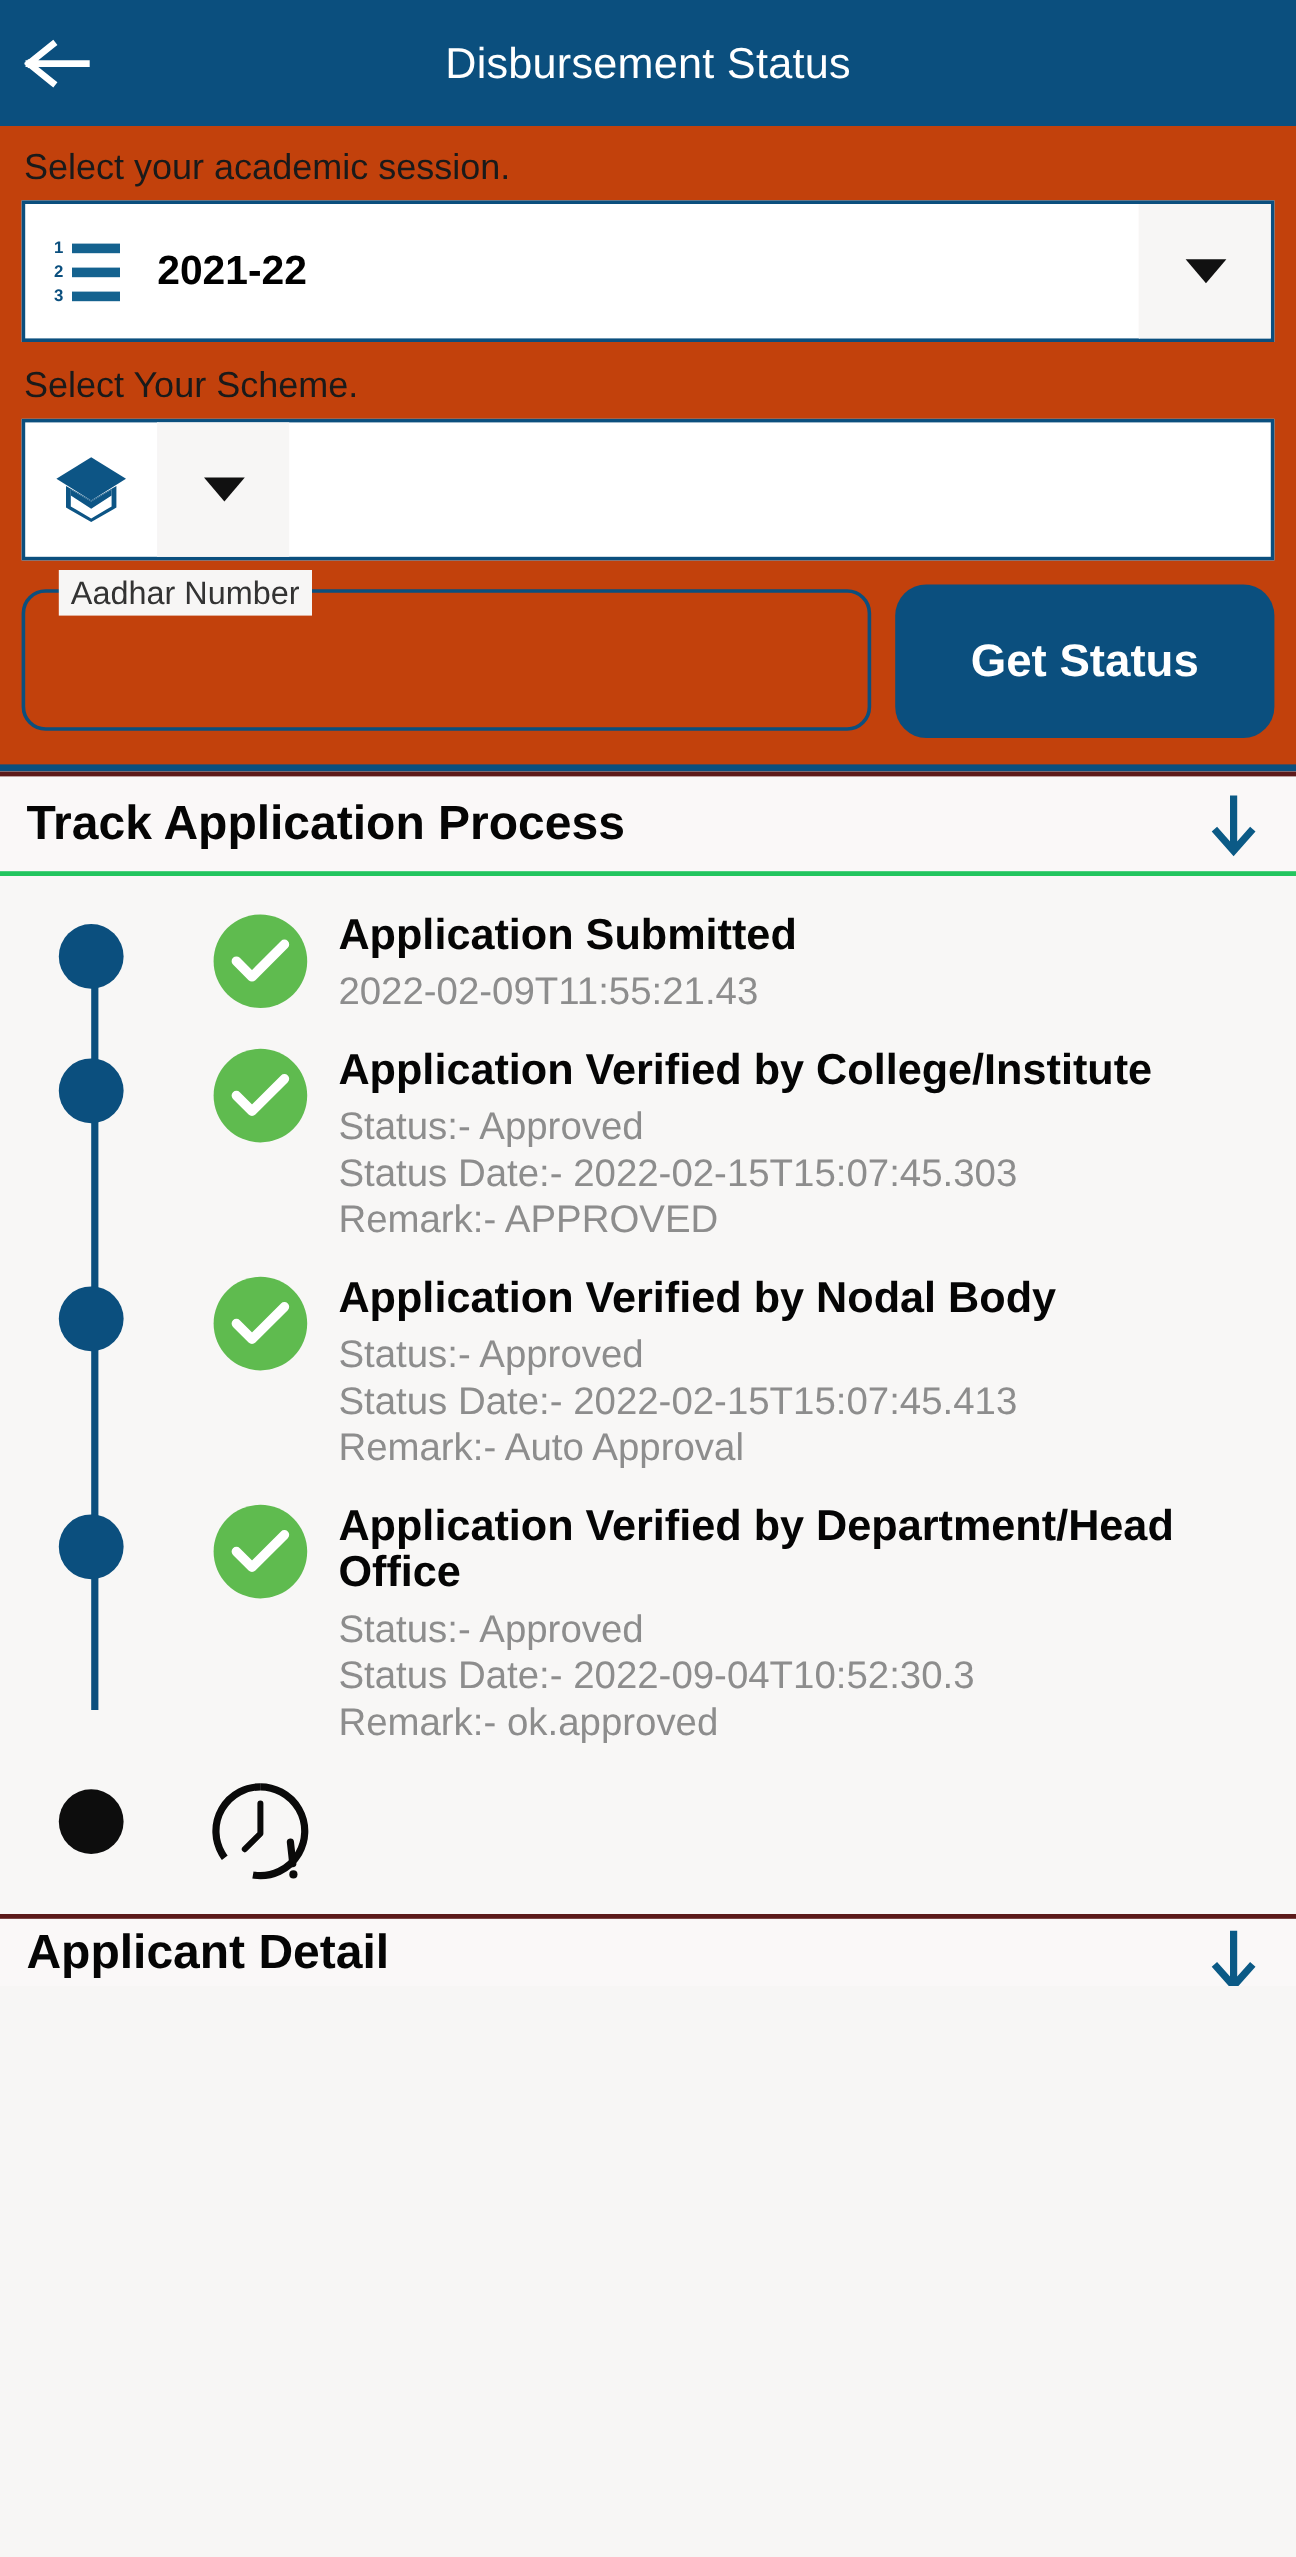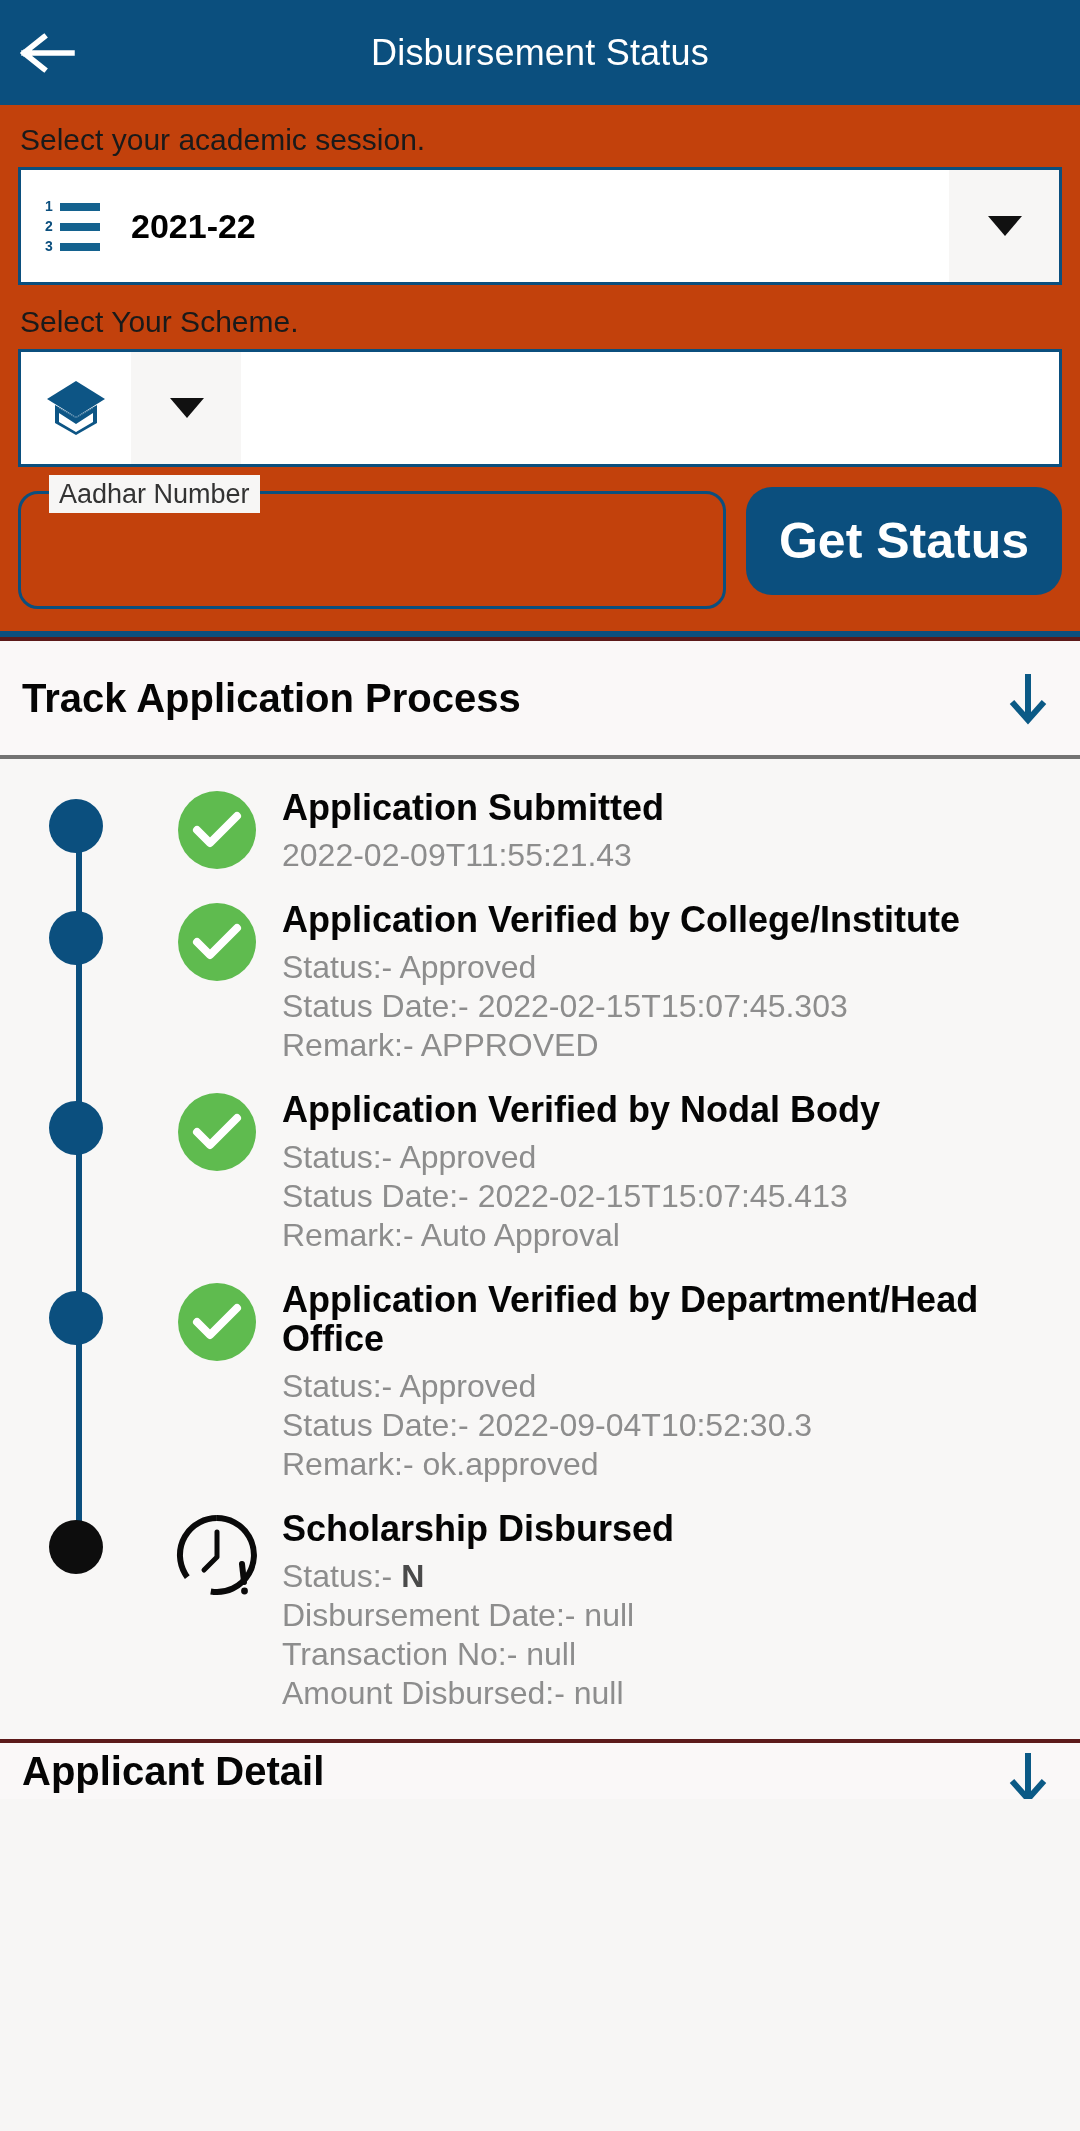--- a/index.html
+++ b/index.html
@@ -128,38 +128,38 @@
     border: none;
     outline: none;
     background: transparent;
     font-size: 32px;
     padding: 0 20px;
     color: #111;
     font-family: "Liberation Sans", sans-serif;
   }
   .get-status-btn {
     width: 316px;
-    height: 108px;
+    height: 128px;
     background: #0b4f7e;
     color: #ffffff;
     border: none;
     border-radius: 26px;
-    font-size: 50px;
+    font-size: 38px;
     font-weight: bold;
     cursor: pointer;
     font-family: "Liberation Sans", sans-serif;
     margin-top: -4px;
   }
 
   
   .section-header {
     background: #faf8f8;
     border-top: 4px solid #5c1a1a;
-    border-bottom: 4px solid #737373;
-    height: 122px;
+    border-bottom: 4px solid #22c55e;
+    height: 87px;
     display: flex;
     align-items: center;
     padding: 0 22px;
     cursor: pointer;
   }
   .section-header .title {
     flex: 1;
     font-size: 40px;
     font-weight: bold;
     color: #050505;
@@ -399,27 +399,20 @@
         <div class="tl-iconcol">
           <div class="clock-icon">
             <svg width="86" height="86" viewBox="0 0 86 86">
               <path d="M43 6 a37 37 0 1 1 -0.1 0" stroke="#0a0a0a" stroke-width="6" fill="none" stroke-dasharray="180 28" stroke-dashoffset="-150"></path>
               <path d="M43 20 L43 45 L30 58" stroke="#0a0a0a" stroke-width="5" fill="none" stroke-linecap="round" stroke-linejoin="round"></path>
               <path d="M68 52 L70 70" stroke="#0a0a0a" stroke-width="6" stroke-linecap="round"></path>
               <circle cx="70.5" cy="79" r="3.4" fill="#0a0a0a"></circle>
             </svg>
           </div>
         </div>
-        <div class="tl-body">
-          <div class="tl-title">Scholarship Disbursed</div>
-          <div class="tl-sub"><span>Status:- </span><b>N</b></div>
-          <div class="tl-sub">Disbursement Date:- null</div>
-          <div class="tl-sub">Transaction No:- null</div>
-          <div class="tl-sub">Amount Disbursed:- null</div>
-        </div>
       </div>
     </div>
 </div>
 
 <div class="section-header bottom">
   <div class="title">Applicant Detail</div>
   <div class="chev">
     <svg width="44" height="56" viewBox="0 0 44 56">
       <path d="M22 4 L22 48 M6 32 L22 50 L38 32" stroke="#0b5a86" stroke-width="6" fill="none" stroke-linecap="butt" stroke-linejoin="miter"></path>
     </svg>

